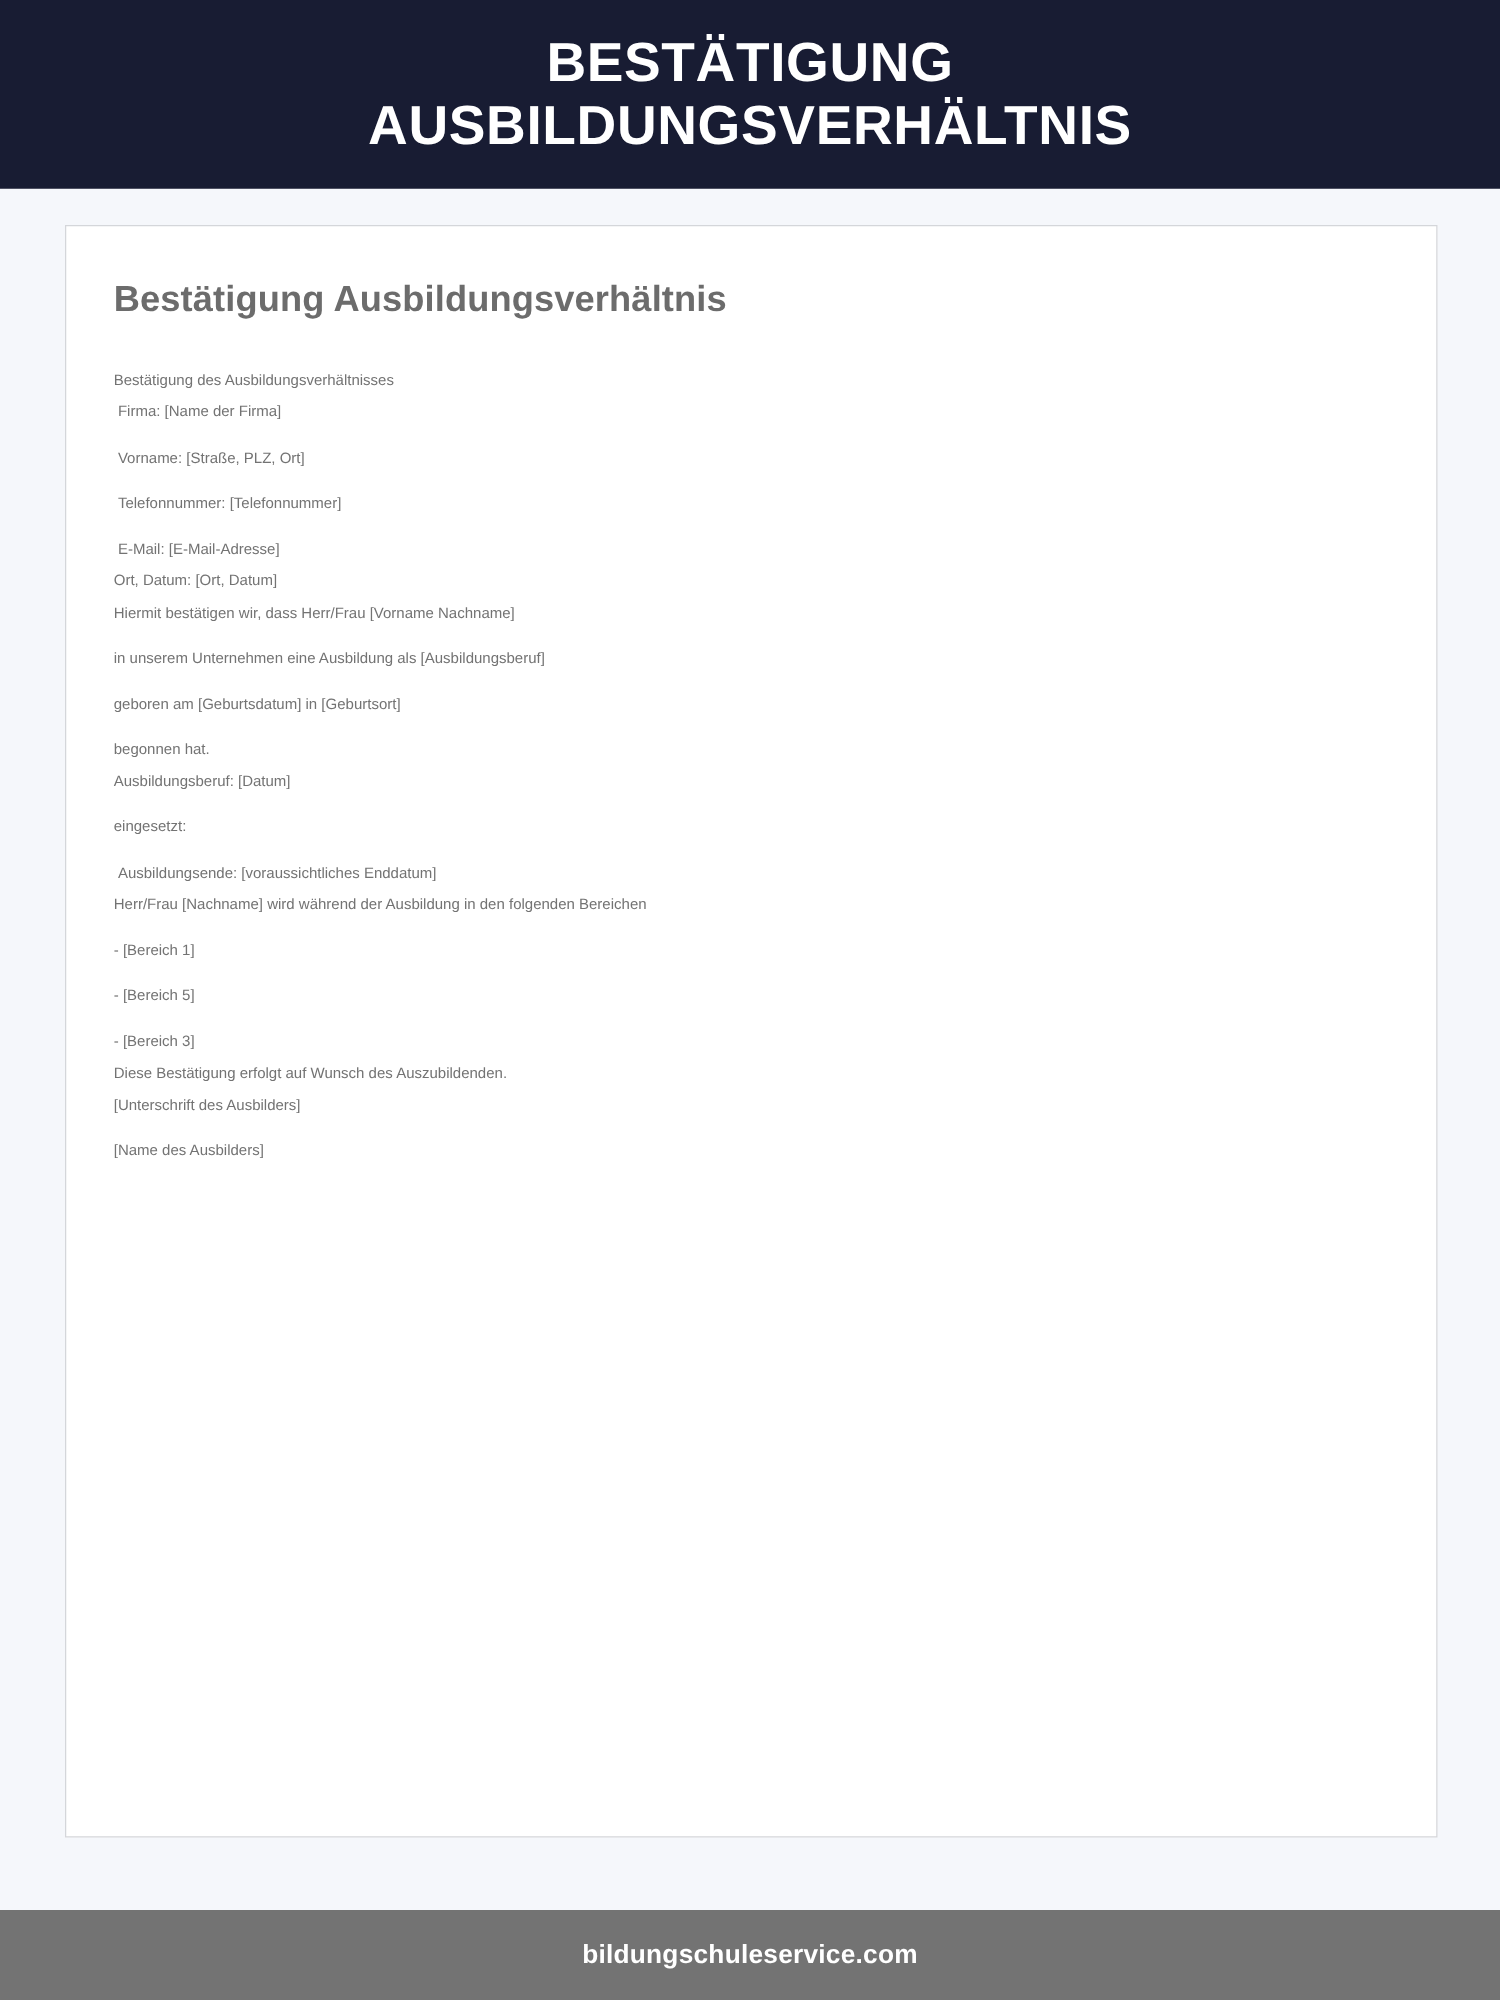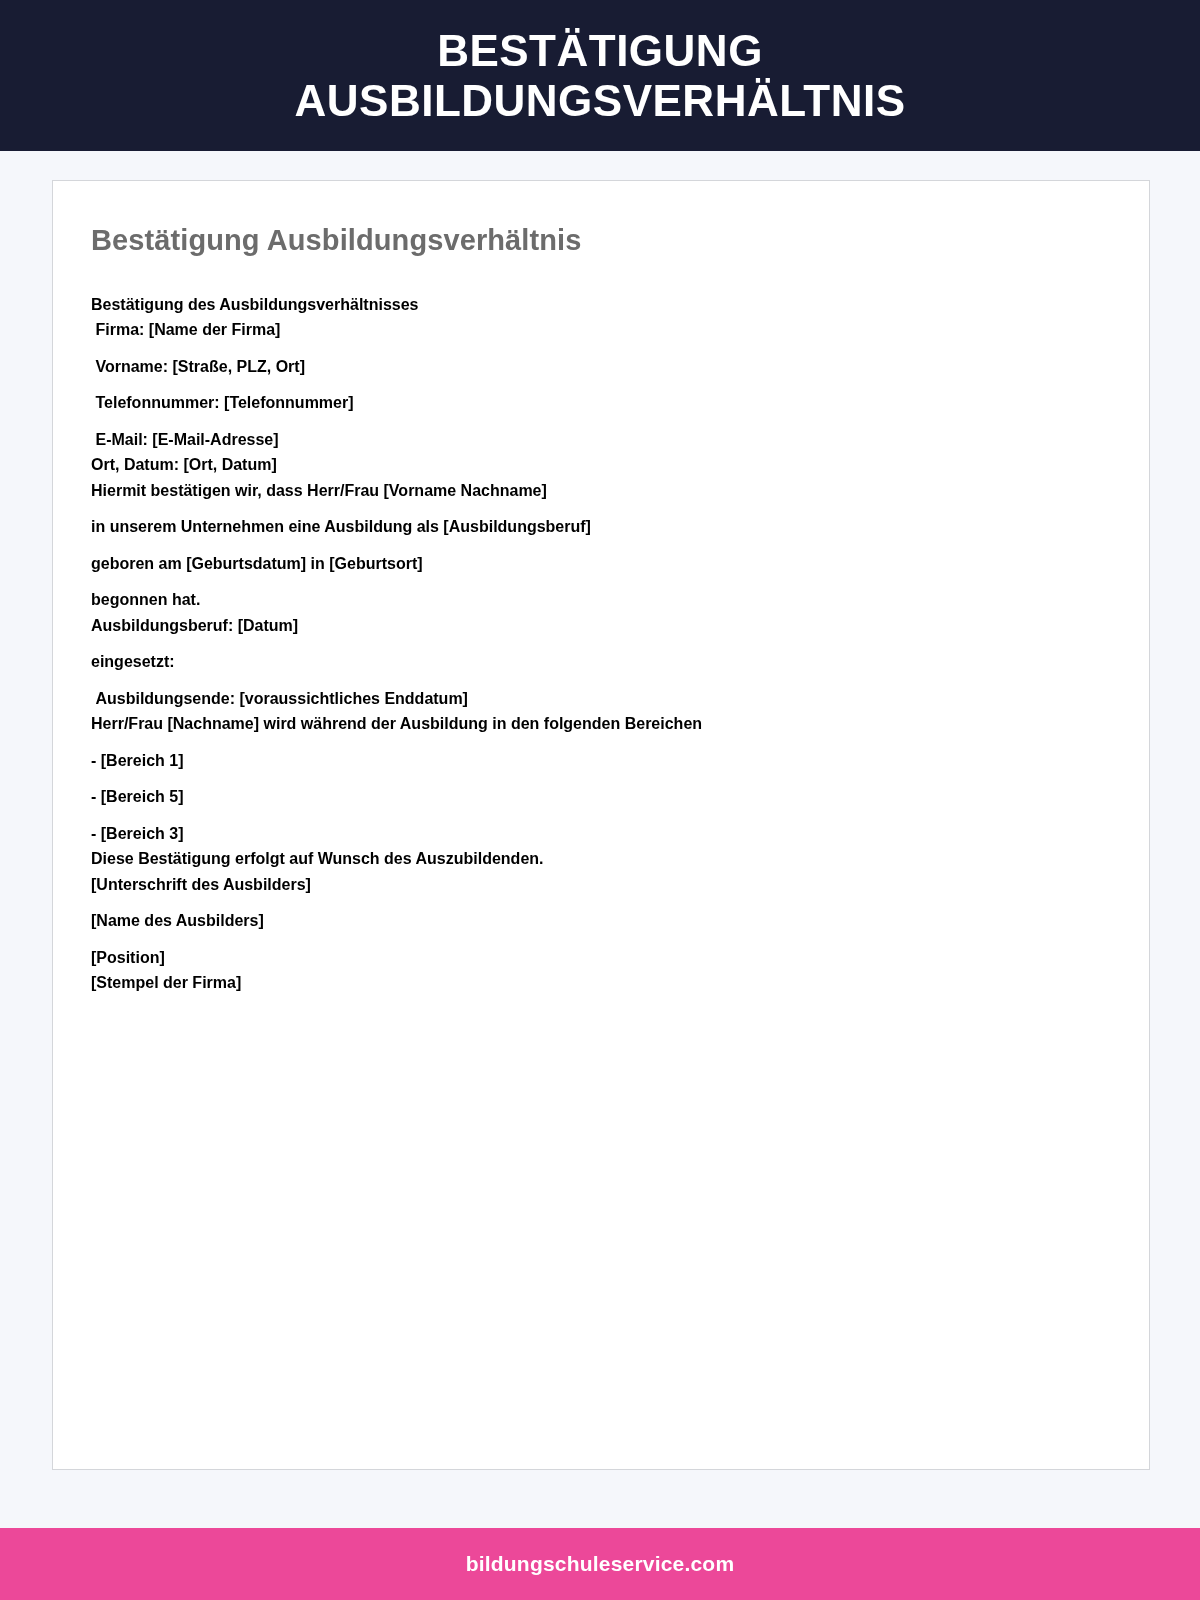--- a/index.html
+++ b/index.html
@@ -55,41 +55,41 @@
   }
   .doc-title {
     color: #6c6c6c;
     font-size: 29px;
     font-weight: 700;
     margin: 0 0 34px 0;
     line-height: 1.2;
     letter-spacing: 0.1px;
   }
   .doc-body {
-    color: #000000;
-    font-size: 16px;
-    font-weight: 700;
+    color: #737373;
+    font-size: 12px;
+    font-weight: 400;
     line-height: 25.5px;
   }
   .doc-block {
     margin: 0 0 11px 0;
     white-space: pre-wrap;
   }
   .doc-block:last-child {
     margin-bottom: 0;
   }
 
   
   .bottom-banner {
     position: absolute;
     left: 0;
     bottom: 0;
     width: 100%;
     height: 72px;
-    background: #ec4899;
+    background: #737373;
     display: flex;
     align-items: center;
     justify-content: center;
   }
   .bottom-banner-text {
     color: #ffffff;
     font-size: 21px;
     font-weight: 700;
     letter-spacing: 0.2px;
   }
@@ -118,21 +118,19 @@
 Ausbildungsberuf: [Datum]</p>
       <p class="doc-block">eingesetzt:</p>
       <p class="doc-block"> Ausbildungsende: [voraussichtliches Enddatum]
 Herr/Frau [Nachname] wird während der Ausbildung in den folgenden Bereichen</p>
       <p class="doc-block">- [Bereich 1]</p>
       <p class="doc-block">- [Bereich 5]</p>
       <p class="doc-block">- [Bereich 3]
 Diese Bestätigung erfolgt auf Wunsch des Auszubildenden.
 [Unterschrift des Ausbilders]</p>
       <p class="doc-block">[Name des Ausbilders]</p>
-      <p class="doc-block">[Position]
-[Stempel der Firma]</p>
     </div>
   </article>
 </main>
 
 <footer class="bottom-banner">
   <span class="bottom-banner-text">bildungschuleservice.com</span>
 </footer>
 
 </body></html>

